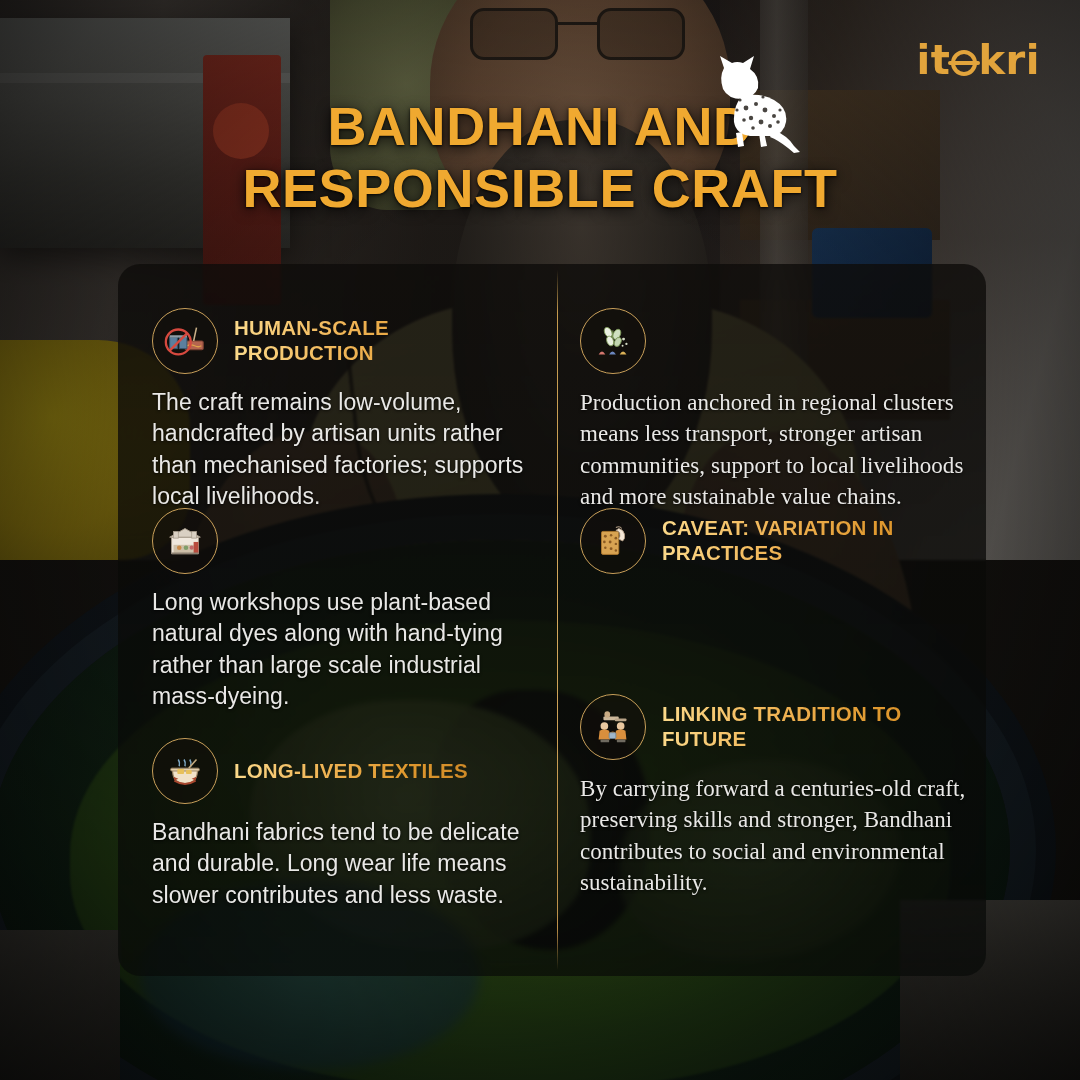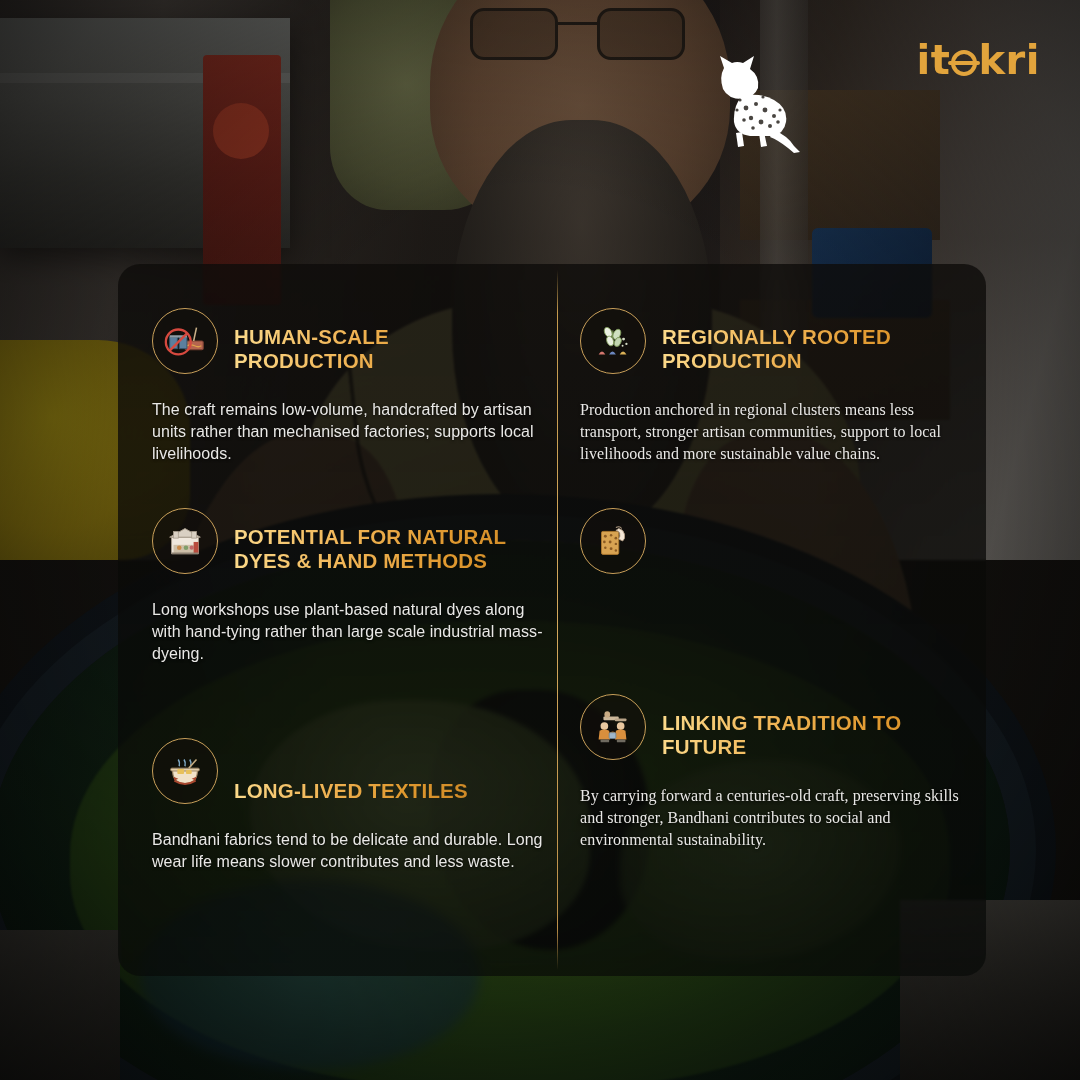--- a/index.html
+++ b/index.html
@@ -236,43 +236,43 @@
   .divider{
     position:absolute; left:439px; top:6px; width:1px; height:700px;
     background:linear-gradient(180deg,rgba(198,150,70,0) 0%,#c49a4e 6%,#d4a85c 50%,#bb8f49 94%,rgba(198,150,70,0) 100%);
   }
 
   .col{ position:absolute; top:0; width:434px; height:712px; }
   .col.left{ left:0; }
   .col.right{ left:440px; }
 
   .item{ position:absolute; left:0; width:100%; }
-  .item .head{ display:flex; align-items:flex-end; gap:16px; }
+  .item .head{ display:flex; align-items:center; gap:16px; }
 
   .icon-circle{
     flex:0 0 auto;
     width:66px; height:66px; border-radius:50%;
     border:1.5px solid #c9a05a;
     background:rgba(18,14,11,.55);
     display:flex; align-items:center; justify-content:center;
     overflow:hidden;
   }
 
   .item-title{
     font-size:20.5px; font-weight:bold; line-height:1.2;
     letter-spacing:.2px;
     background:linear-gradient(92deg,#fbd98a 0%,#f0b455 38%,#e0992f 72%,#cf8a27 100%);
     -webkit-background-clip:text; background-clip:text;
     -webkit-text-fill-color:transparent; color:#eead3c;
     text-transform:uppercase;
     max-width:300px;
   }
   .item-body{
-    margin-top:25px;
-    font-size:16px; line-height:1.36;
+    margin-top:13px;
+    font-size:23px; line-height:1.36;
     color:#e9e8e6; font-weight:400;
     letter-spacing:.05px;
     text-shadow:0 1px 3px rgba(0,0,0,.8);
     max-width:395px;
   }
 
   
   .col.left  .icon-circle{ margin-left:34px; }
   .col.left  .item-body  { margin-left:34px; }
   .col.right .icon-circle{ margin-left:22px; }
@@ -322,20 +322,24 @@
     <div class="floor-left"></div>
 
     <div class="grade"></div>
     <div class="vignette"></div>
   </div>
 
   <div class="brand-logo">
     <span>it<span class="o-mark"><i></i><b></b></span>kri</span>
   </div>
 
+  <div class="title-wrap">
+    <div class="main-title">BANDHANI AND</div>
+    <div class="main-title">RESPONSIBLE CRAFT</div>
+  </div>
 
   <div class="cat-art">
     <svg viewBox="0 0 115 105" width="115" height="105">
       <g fill="#ffffff">
         <path d="M34 16 L30 4 L42 11 Q47 9 53 11 L64 4 L60 17 Q70 24 68 36 Q64 46 52 47 Q38 47 33 37 Q29 25 34 16 Z"></path>
         <path d="M52 44 Q70 40 84 48 Q98 56 96 70 Q94 82 82 84 L60 84 Q46 82 44 70 Q43 54 52 44 Z"></path>
         <path d="M84 78 Q98 84 104 94 L110 100 L104 101 L98 96 Q88 88 80 85 Z"></path>
         <path d="M52 80 L54 94 L48 95 L46 81 Z"></path>
         <path d="M74 80 L77 94 L71 95 L69 81 Z"></path>
         <circle cx="36" cy="27" r="2.2"></circle>
@@ -392,21 +396,20 @@
               <rect x="12" y="14" width="5" height="7" fill="#d9d0c3" stroke="#a79c8c" stroke-width=".8"></rect>
               <rect x="31" y="14" width="5" height="7" fill="#d9d0c3" stroke="#a79c8c" stroke-width=".8"></rect>
               <rect x="12" y="28" width="24" height="9" fill="#cdbfa8"></rect>
               <rect x="33" y="25" width="5" height="12" fill="#b84a3c"></rect>
               <circle cx="18" cy="31" r="2.4" fill="#c98a4a"></circle>
               <circle cx="25" cy="31" r="2.4" fill="#7f9e6a"></circle>
               <circle cx="31" cy="31" r="2.2" fill="#c06868"></circle>
               <rect x="10" y="36" width="28" height="2" fill="#8d8172"></rect>
             </svg>
           </div>
-          <div class="item-title">POTENTIAL FOR NATURAL DYES &amp; HAND METHODS</div>
         </div>
         <div class="item-body">Long workshops use plant-based natural dyes along with hand-tying rather than large scale industrial mass-dyeing.</div>
       </div>
 
       <div class="item row2">
         <div class="head">
           <div class="icon-circle">
             <svg viewBox="0 0 48 48" width="46" height="46">
               <path d="M11 23 q0 14 13 14 q13 0 13 -14 Z" fill="#f1e2c9" stroke="#9b8463" stroke-width="1.2"></path>
               <rect x="9" y="21" width="30" height="3" rx="1.4" fill="#e2cfae" stroke="#9b8463" stroke-width="1"></rect>
@@ -440,21 +443,20 @@
               <ellipse cx="21" cy="24" rx="3.4" ry="5.2" fill="#e9efe0" stroke="#7f9a5c" stroke-width=".9" transform="rotate(-22 21 24)"></ellipse>
               <ellipse cx="29" cy="25" rx="3.2" ry="5" fill="#c3d6b2" stroke="#7f9a5c" stroke-width=".9" transform="rotate(24 29 25)"></ellipse>
               <circle cx="35" cy="22" r="1.5" fill="#d6dcc8"></circle>
               <circle cx="38" cy="27" r="1.2" fill="#d6dcc8"></circle>
               <circle cx="34" cy="29" r="1" fill="#d6dcc8"></circle>
               <path d="M9 38 q3.5 -6 7 0 Z" fill="#d4776f"></path>
               <path d="M20 38 q3.5 -6 7 0 Z" fill="#6c87c0"></path>
               <path d="M31 38 q3.5 -6 7 0 Z" fill="#dcb157"></path>
             </svg>
           </div>
-          <div class="item-title">REGIONALLY ROOTED PRODUCTION</div>
         </div>
         <div class="item-body">Production anchored in regional clusters means less transport, stronger artisan communities, support to local livelihoods and more sustainable value chains.</div>
       </div>
 
       <div class="item row1">
         <div class="head">
           <div class="icon-circle">
             <svg viewBox="0 0 48 48" width="46" height="46">
               <rect x="12" y="14" width="18" height="24" rx="1.5" fill="#d8a352" stroke="#a8762f" stroke-width="1"></rect>
               <g fill="#8a5a23">
@@ -465,20 +467,21 @@
                   <circle cx="21" cy="25" r="1.5"></circle>
                   <circle cx="27" cy="27" r="1.3"></circle>
                 <circle cx="16" cy="31" r="1.3"></circle>
                   <circle cx="22" cy="32" r="1.5"></circle>
                   <circle cx="27" cy="34" r="1.3"></circle>
               </g>
               <path d="M30 11 q5 1 6 6 q1 5 -2 7 l-4 -2 q2 -3 1 -6 q-1 -3 -4 -3 Z" fill="#f3e6d6" stroke="#b39d85" stroke-width=".9"></path>
               <path d="M27 10 q4 -2 6 1" stroke="#b39d85" stroke-width="1.1" fill="none"></path>
             </svg>
           </div>
+          <div class="item-title">CAVEAT: VARIATION IN PRACTICES</div>
         </div>
       </div>
 
       <div class="item row2">
         <div class="head">
           <div class="icon-circle">
             <svg viewBox="0 0 48 48" width="46" height="46">
               <rect x="14" y="13" width="16" height="4" rx="1" fill="#cbb79a"></rect>
               <rect x="26" y="15" width="12" height="3" rx="1" fill="#b9a488"></rect>
               <ellipse cx="18" cy="11" rx="3" ry="3.4" fill="#c9ab84"></ellipse>

